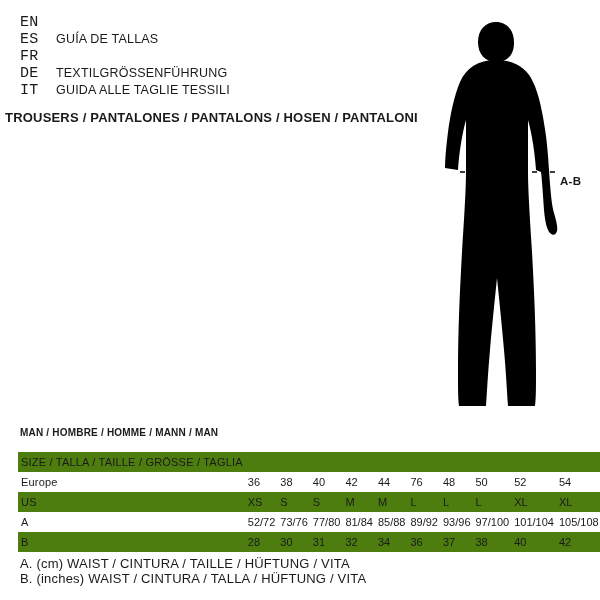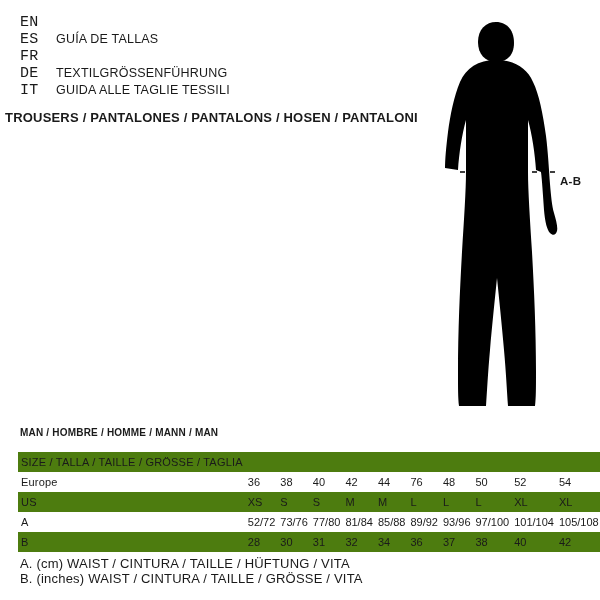--- a/index.html
+++ b/index.html
@@ -261,16 +261,16 @@
       <td class="val">38</td>
       <td class="val">40</td>
       <td class="val">42</td>
 
     </tr>
   </tbody>
     </table>
 
   <div class="footnotes">
     <div>A. (cm) WAIST / CINTURA / TAILLE / HÜFTUNG / VITA</div>
-    <div>B. (inches) WAIST / CINTURA / TAILLE / GRÖSSE / VITA</div>
+    <div>B. (inches) WAIST / CINTURA / TALLA / HÜFTUNG / VITA</div>
   </div>
 
 </div>
 
 </body></html>

